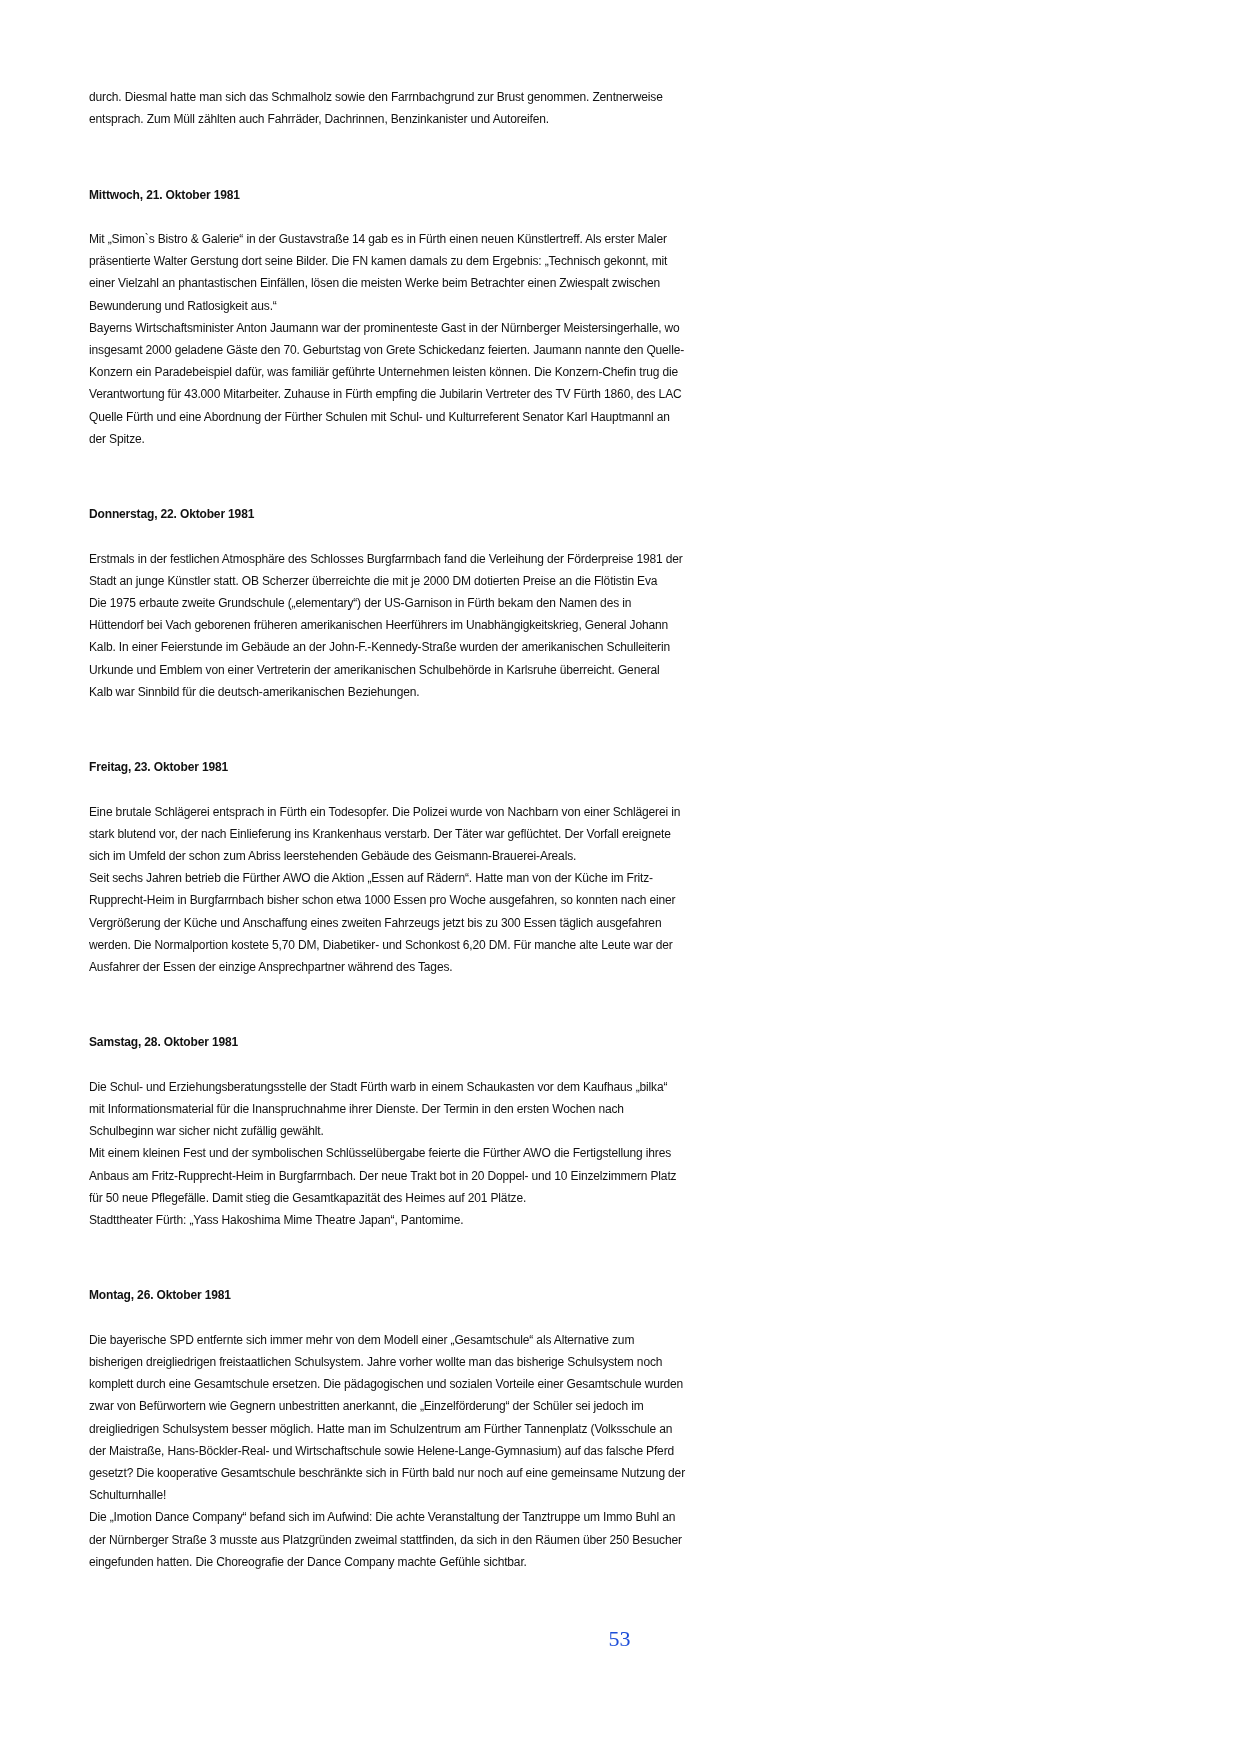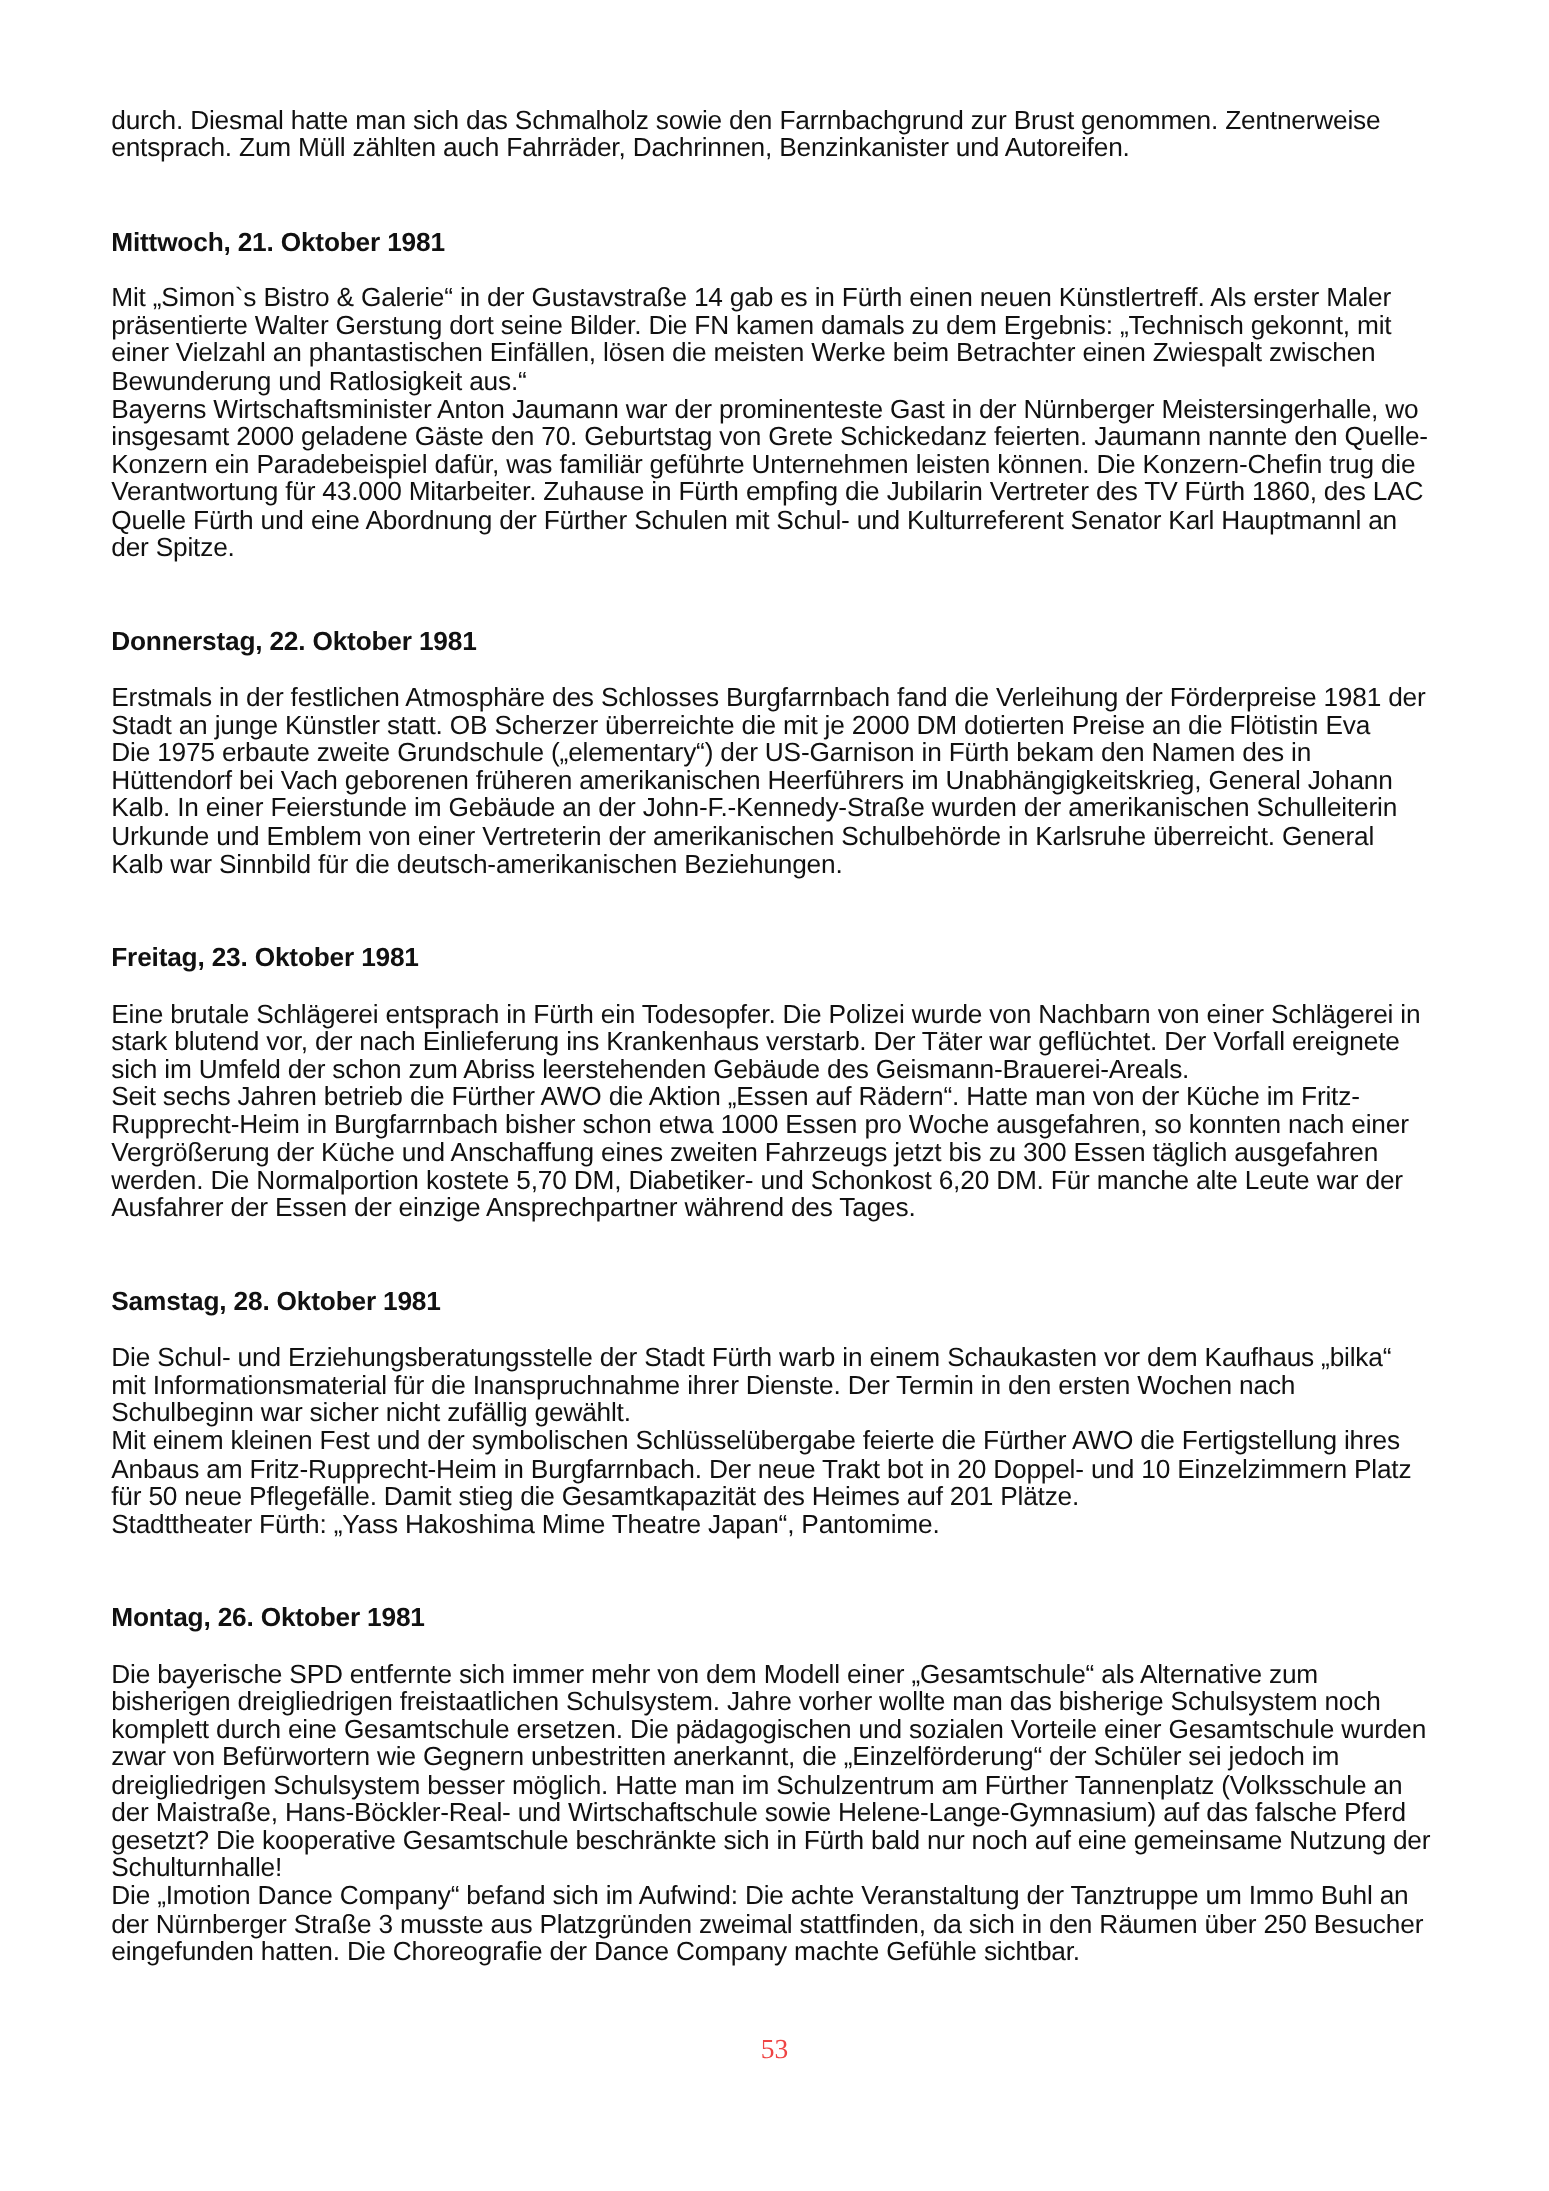--- a/index.html
+++ b/index.html
@@ -1,31 +1,31 @@
 <!DOCTYPE html>
 <html><head>
 <meta charset="utf-8">
 <style>
   html, body { margin: 0; padding: 0; background: #ffffff; }
   body { width: 1239px; height: 1753px; position: relative; overflow: hidden; }
   .page {
     position: absolute; left: 89px; top: 86px; width: 1080px;
     font-family: "Liberation Sans", sans-serif;
-    font-size: 21px; line-height: 22.2px; color: #111111;
+    font-size: 12px; line-height: 22.2px; color: #111111;
     letter-spacing: -0.15px;
   }
   .line { white-space: nowrap; display: block; }
   .heading { font-weight: bold; display: block; white-space: nowrap; margin-top: 31px; }
   .gap { display: block; height: 22.2px; }
   .section { display: block; }
   .para { display: block; }
   .page-number {
     position: absolute; left: 0; width: 1239px; top: 1626px;
     text-align: center;
-    font-family: "Liberation Serif", serif; font-size: 22px; color: #ef4444;
+    font-family: "Liberation Serif", serif; font-size: 22px; color: #1d4ed8;
   }
 </style>
 </head>
 <body>
 
 <div class="page">
   <div class="para">
     <span class="line">durch. Diesmal hatte man sich das Schmalholz sowie den Farrnbachgrund zur Brust genommen. Zentnerweise</span>
     <span class="line">entsprach. Zum Müll zählten auch Fahrräder, Dachrinnen, Benzinkanister und Autoreifen.</span>
   </div>

